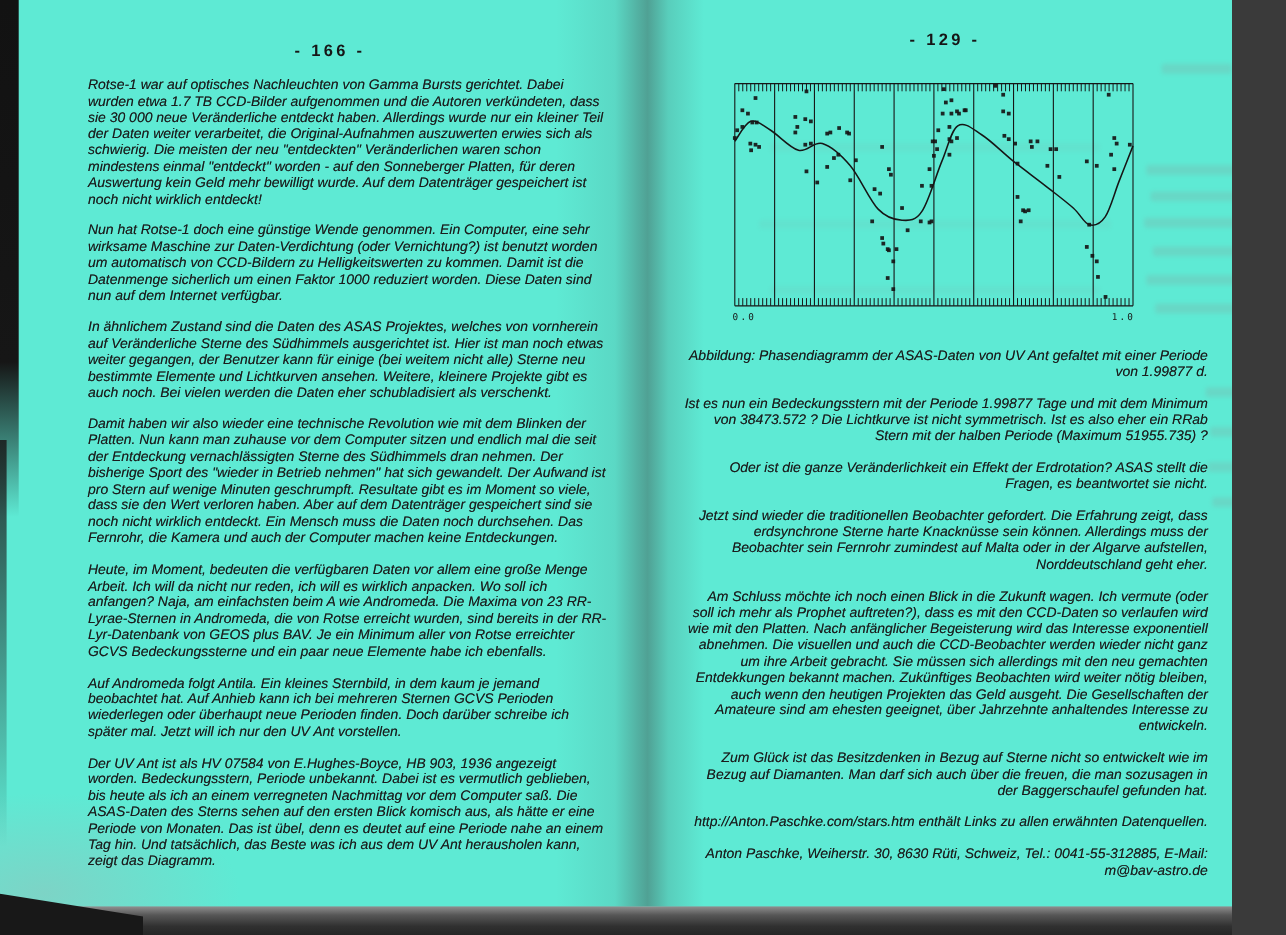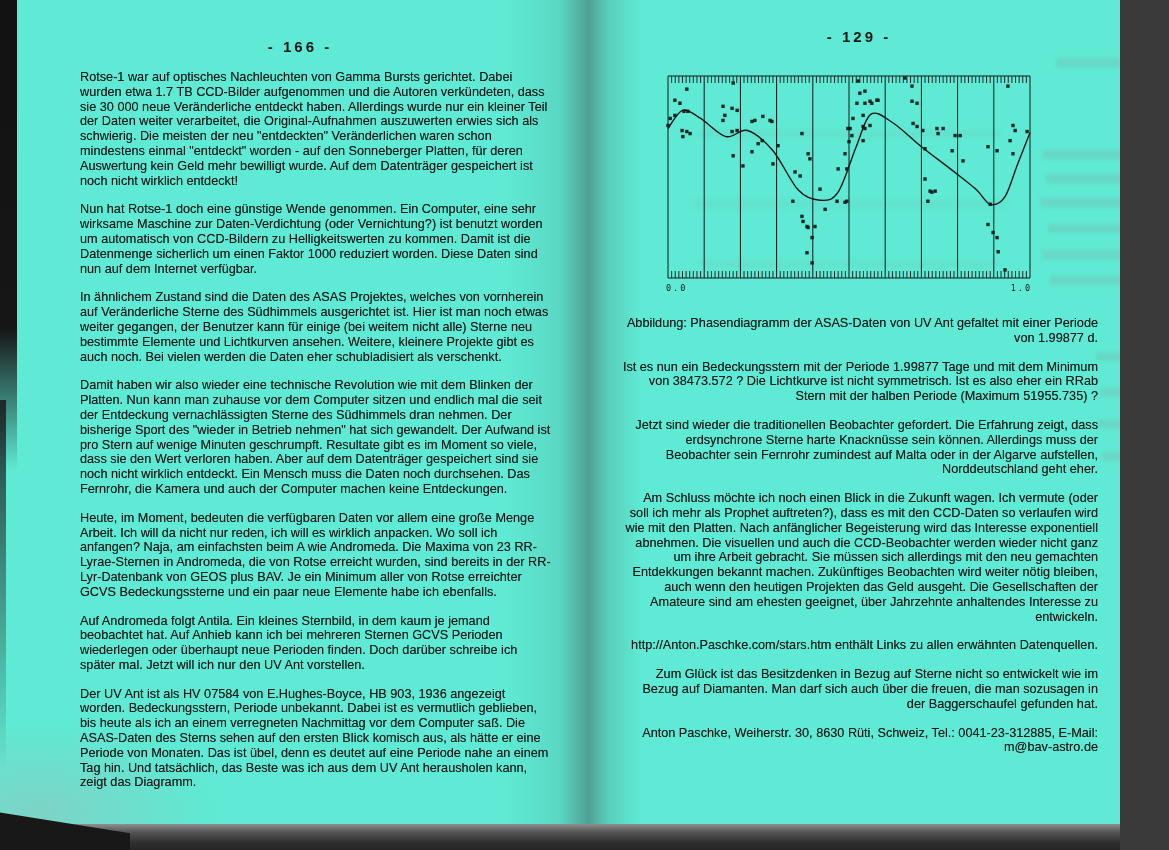--- a/index.html
+++ b/index.html
@@ -27,21 +27,21 @@
   .smudge{position:absolute;background:#8f8f8f;opacity:.20;filter:blur(2px);border-radius:2px;}
 
   
   .page-header{position:absolute;font-size:15px;font-weight:bold;letter-spacing:3px;
     text-align:center;color:#161616;}
   #hdr-left{left:70px;top:38px;width:460px;}
   #hdr-right{left:622px;top:28px;width:474px;}
 
   
   .col{position:absolute;font-size:12.7px;line-height:14.8px;color:#1c1c1c;
-    text-shadow:0 0 .4px rgba(0,0,0,.55);}
+    text-shadow:0 0 .4px rgba(0,0,0,.55);font-style:italic;}
   #col-left{left:80px;top:70px;width:472px;}
   #col-right{left:622px;top:316px;width:476px;text-align:right;}
   .col p{margin:0 0 14px 0;}
 
   
   #phase-chart{position:absolute;left:655px;top:60px;width:390px;height:242px;}
 </style>
 </head>
 <body>
 
@@ -385,20 +385,21 @@
       <rect x="358.45799999999997" y="68.84" width="3.4" height="3.4" fill="#161616" fill-opacity="0.92"></rect>
       <rect x="370.404" y="69.85000000000001" width="3.4" height="3.4" fill="#161616" fill-opacity="0.92"></rect>
       <path d="M13.0 68.5 C15.4 65.5,22.1 52.0,27.5 50.3 C32.9 48.7,38.3 54.0,45.6 58.4 C52.8 62.8,63.1 74.6,70.9 76.6 C78.8 78.6,84.8 68.2,92.6 70.5 C100.5 72.9,109.5 80.8,118.0 90.7 C126.4 100.7,135.5 121.9,143.3 130.1 C151.2 138.4,158.4 139.9,165.0 140.2 C171.7 140.6,177.1 141.1,183.1 132.1 C189.2 123.2,195.8 99.7,201.2 86.7 C206.7 73.7,209.7 58.4,215.7 54.4 C221.8 50.3,229.0 57.1,237.4 62.5 C245.9 67.8,256.7 79.0,266.4 86.7 C276.1 94.4,286.3 101.8,295.4 108.9 C304.4 116.0,314.1 123.2,320.7 129.1 C327.3 135.0,330.4 142.9,335.2 144.3 C340.0 145.6,345.1 143.8,349.7 137.2 C354.2 130.6,358.1 115.7,362.3 104.9 C366.6 94.1,372.9 77.9,375.0 72.6" fill="none" stroke="#161616" stroke-width="1.4"></path>
       <text x="11" y="231" font-size="8.5" fill="#161616" text-anchor="start" font-family="&quot;DejaVu Sans Mono&quot;, monospace" letter-spacing="2">0.0</text>
       <text x="377" y="231" font-size="8.5" fill="#161616" text-anchor="end" font-family="&quot;DejaVu Sans Mono&quot;, monospace" letter-spacing="2">1.0</text>
     </svg>
 
   <div class="col" id="col-right">
     <p>Abbildung:  Phasendiagramm der ASAS-Daten von UV Ant gefaltet mit einer Periode von 1.99877 d.</p>
     <p>Ist es nun ein Bedeckungsstern mit der Periode 1.99877 Tage und mit dem Minimum von 38473.572 ? Die Lichtkurve ist nicht symmetrisch. Ist es also eher ein RRab Stern mit der halben Periode (Maximum 51955.735) ?</p>
+    <p>Oder ist die ganze Veränderlichkeit ein Effekt der Erdrotation? ASAS stellt die Fragen, es beantwortet sie nicht.</p>
     <p>Jetzt sind wieder die traditionellen Beobachter gefordert. Die Erfahrung zeigt, dass erdsynchrone Sterne harte Knacknüsse sein können. Allerdings muss der Beobachter sein Fernrohr zumindest auf Malta oder in der Algarve aufstellen, Norddeutschland geht eher.</p>
     <p>Am Schluss möchte ich noch einen Blick in die Zukunft wagen. Ich vermute (oder soll ich mehr als Prophet auftreten?), dass es mit den CCD-Daten so verlaufen wird wie mit den Platten. Nach anfänglicher Begeisterung wird das Interesse exponentiell abnehmen. Die visuellen und auch die CCD-Beobachter werden wieder nicht ganz um ihre Arbeit gebracht. Sie müssen sich allerdings mit den neu gemachten Entdekkungen bekannt machen. Zukünftiges Beobachten wird weiter nötig bleiben, auch wenn den heutigen Projekten das Geld ausgeht. Die Gesellschaften der Amateure sind am ehesten geeignet, über Jahrzehnte anhaltendes Interesse zu entwickeln.</p>
+    <p>Zum Glück ist das Besitzdenken in Bezug auf Sterne nicht so entwickelt wie im Bezug auf Diamanten. Man darf sich auch über die freuen, die man sozusagen in der Baggerschaufel gefunden hat.</p>
     <p>http://Anton.Paschke.com/stars.htm enthält Links zu allen erwähnten Datenquellen.</p>
-    <p>Zum Glück ist das Besitzdenken in Bezug auf Sterne nicht so entwickelt wie im Bezug auf Diamanten. Man darf sich auch über die freuen, die man sozusagen in der Baggerschaufel gefunden hat.</p>
-    <p>Anton Paschke, Weiherstr. 30, 8630 Rüti, Schweiz, Tel.: 0041-23-312885, E-Mail: m@bav-astro.de</p>
+    <p>Anton Paschke, Weiherstr. 30, 8630 Rüti, Schweiz, Tel.: 0041-55-312885, E-Mail: m@bav-astro.de</p>
   </div>
 
 </div>
 
 </body></html>

